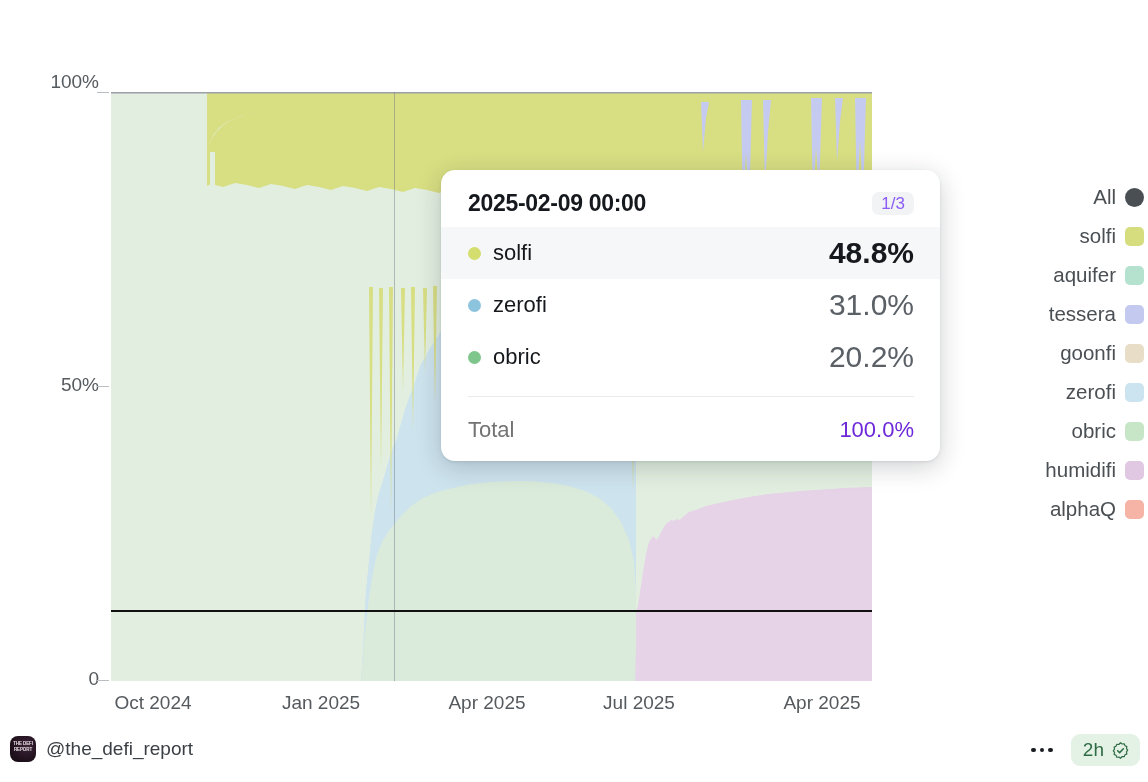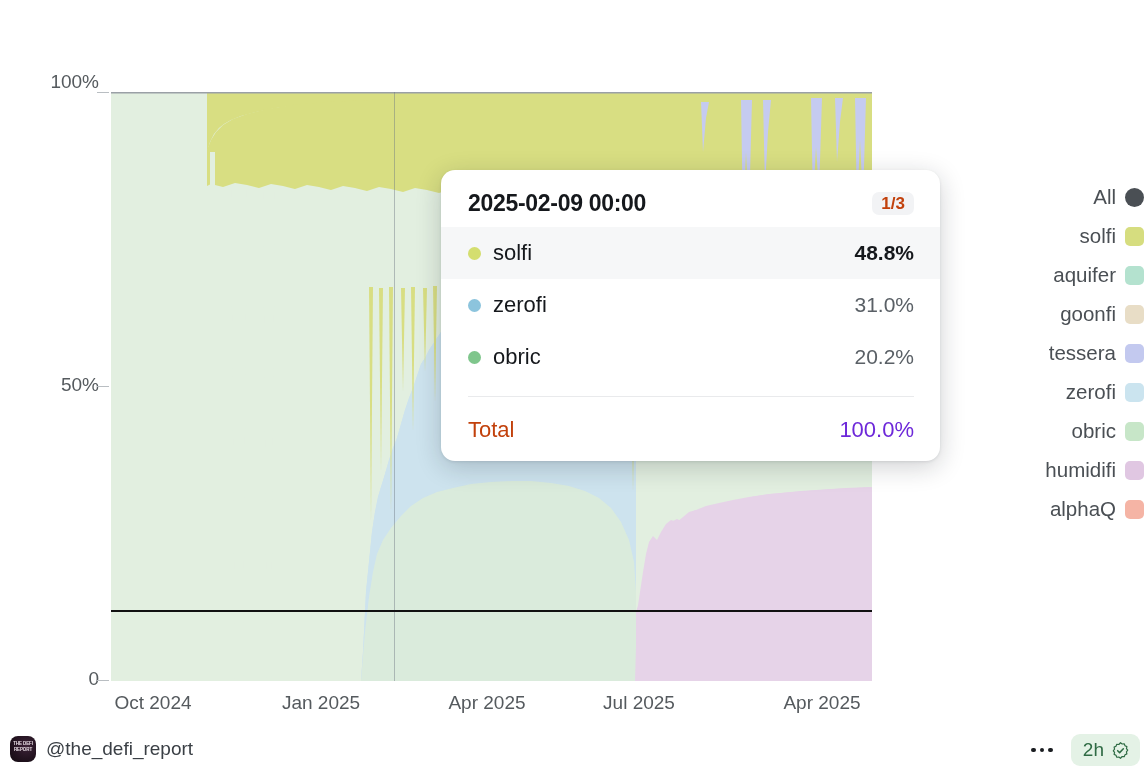--- a/index.html
+++ b/index.html
@@ -139,26 +139,25 @@
     padding: 6px 26px 10px 27px;
   }
   .tt-date {
     font-size: 23px;
     font-weight: bold;
     color: #15181c;
     letter-spacing: -0.3px;
   }
   .tt-count {
     font-size: 17px;
-    color: #c2410c;
+    color: #8b5cf6;
     background: #f2f3f5;
     border-radius: 7px;
     padding: 3px 9px;
     line-height: 1;
-    font-weight: bold;
   }
   .tt-row {
     display: flex;
     align-items: center;
     height: 52px;
     padding: 0 26px 0 27px;
   }
   .tt-row.active { background: #f6f7f8; }
   .tt-dot {
     width: 13px; height: 13px;
@@ -166,40 +165,40 @@
     margin-right: 12px;
     flex: 0 0 auto;
   }
   .tt-name {
     font-size: 22px;
     color: #15181c;
     flex: 1 1 auto;
   }
   .tt-row.active .tt-name { color: #15181c; }
   .tt-val {
-    font-size: 21px;
+    font-size: 30px;
     color: #5a6066;
     font-weight: normal;
   }
   .tt-row.active .tt-val {
     color: #15181c;
     font-weight: bold;
   }
   .tt-sep {
     height: 1px;
     background: #e9eaec;
     margin: 13px 26px 0 27px;
   }
   .tt-total {
     display: flex;
     align-items: center;
     justify-content: space-between;
     padding: 20px 26px 0 27px;
   }
-  .tt-total-label { font-size: 22px; color: #c2410c; }
+  .tt-total-label { font-size: 22px; color: #737373; }
   .tt-total-val { font-size: 22px; color: #6d28d9; }
 
   
   .footer {
     position: absolute;
     left: 0; bottom: 0;
     width: 1148px; height: 56px;
   }
   .avatar {
     position: absolute;
@@ -423,26 +422,26 @@
     </div>
     <div class="legend-item">
       <span class="legend-label">solfi</span>
       <span class="legend-swatch" style="background:#d6dd7f"></span>
     </div>
     <div class="legend-item">
       <span class="legend-label">aquifer</span>
       <span class="legend-swatch" style="background:#b4e2cf"></span>
     </div>
     <div class="legend-item">
+      <span class="legend-label">tessera</span>
+      <span class="legend-swatch" style="background:#c3c9ef"></span>
+    </div>
+    <div class="legend-item">
       <span class="legend-label">goonfi</span>
       <span class="legend-swatch" style="background:#e8ddc6"></span>
-    </div>
-    <div class="legend-item">
-      <span class="legend-label">tessera</span>
-      <span class="legend-swatch" style="background:#c3c9ef"></span>
     </div>
     <div class="legend-item">
       <span class="legend-label">zerofi</span>
       <span class="legend-swatch" style="background:#cbe4ef"></span>
     </div>
     <div class="legend-item">
       <span class="legend-label">obric</span>
       <span class="legend-swatch" style="background:#c7e6c8"></span>
     </div>
     <div class="legend-item">

